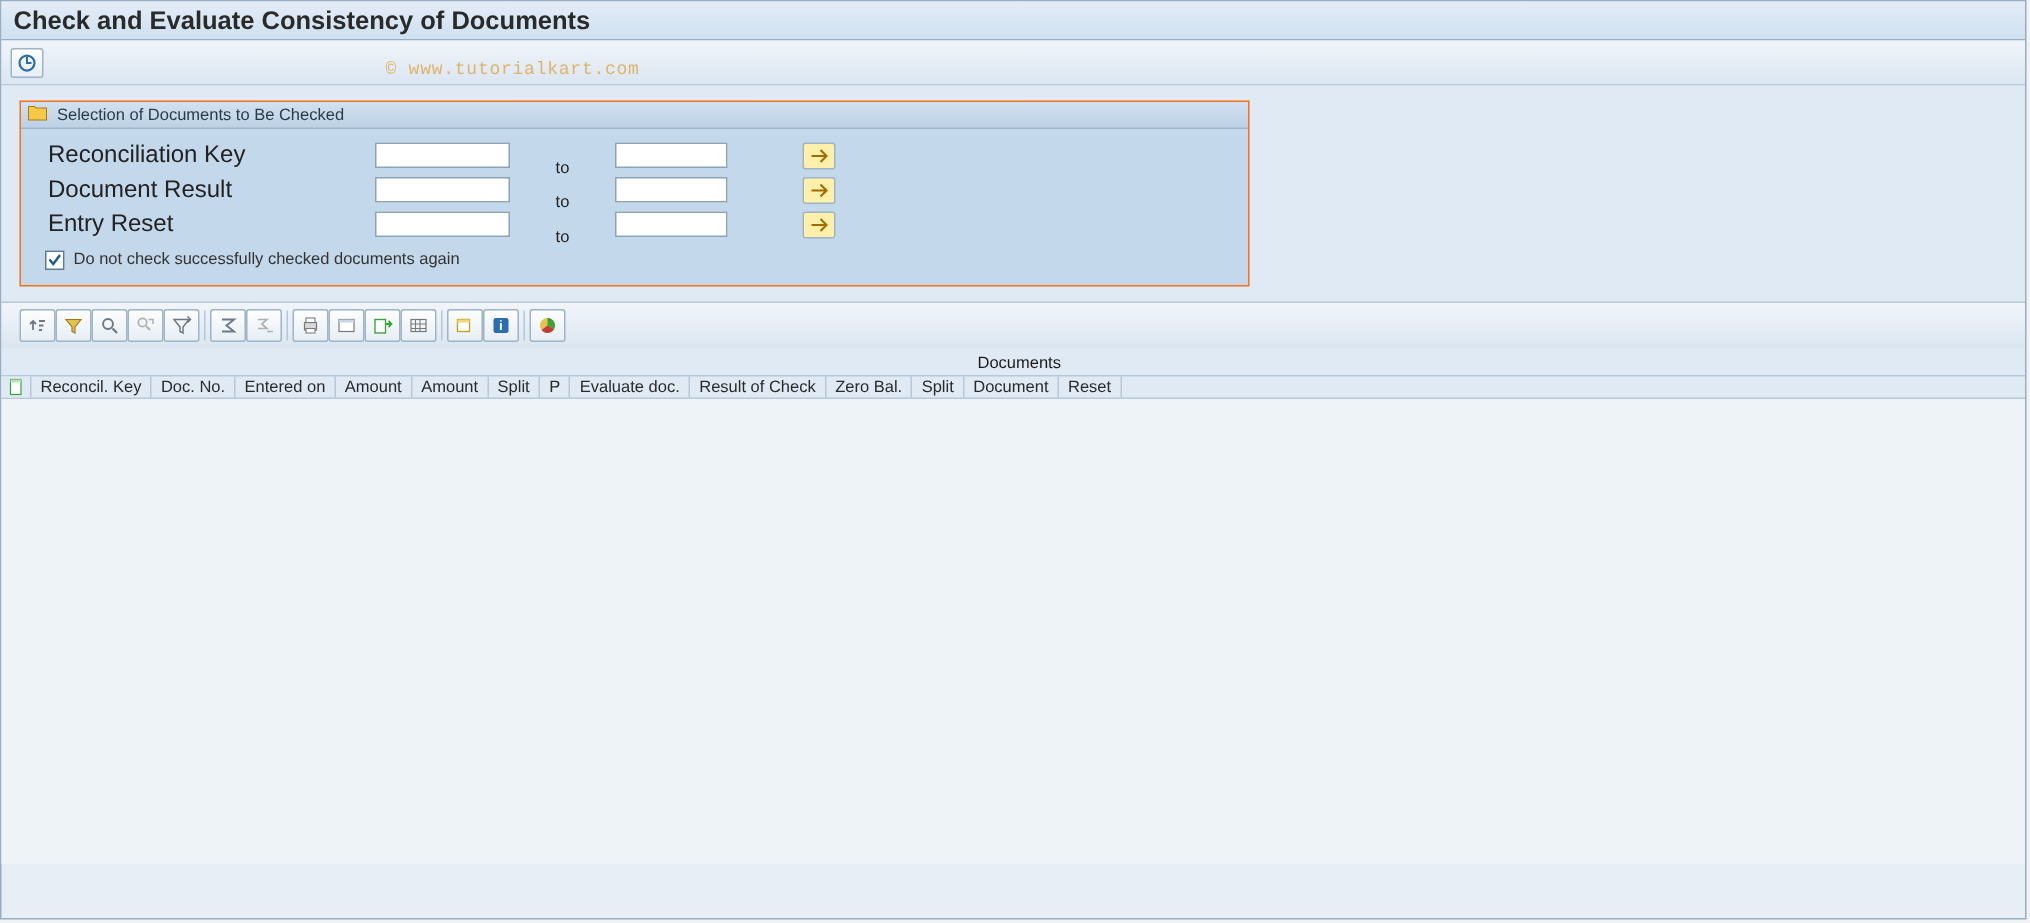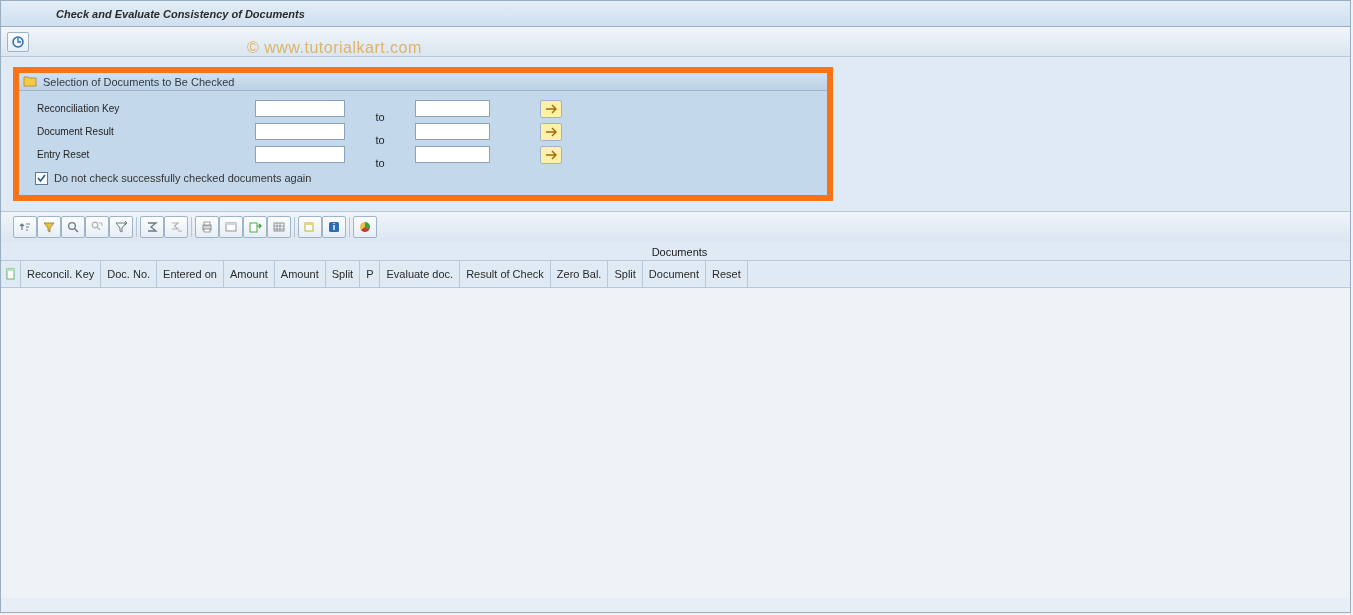--- a/index.html
+++ b/index.html
@@ -21,25 +21,23 @@
   }
   .titlebar {
     height: 26px;
     background: linear-gradient(#e3edf7, #cfe0f0);
     border-bottom: 1px solid #9aaec1;
     padding: 0 8px;
     display: flex;
     align-items: center;
   }
   .titlebar .title {
-    font-size: 11px;
+    font-size: 17px;
     font-weight: bold;
-    font-style: italic;
     color: #2a2a2a;
-    margin-left: 47px;
   }
   .apptoolbar {
     height: 30px;
     background: linear-gradient(#f1f5fa, #dbe6f1);
     border-bottom: 1px solid #b7c8d8;
     display: flex;
     align-items: center;
     padding: 0 6px;
     gap: 4px;
   }
@@ -58,21 +56,21 @@
     background: #b5c6d6;
     margin: 0 3px;
   }
   .body-area {
     padding: 10px 12px;
     background: #dfeaf5;
     border-bottom: 1px solid #b7c8d8;
   }
   .groupbox {
     width: 820px;
-    border: 6px solid #f97316;
+    border: 1px solid #f97316;
     background: #c4d8eb;
     position: relative;
   }
   .groupbox-header {
     height: 18px;
     background: linear-gradient(#d3e1ef, #bcd1e5);
     border-bottom: 1px solid #9fb4c7;
     display: flex;
     align-items: center;
     padding: 0 4px;
@@ -84,21 +82,21 @@
     padding: 6px 8px 10px 16px;
   }
   .form-row {
     display: flex;
     align-items: center;
     height: 23px;
     gap: 0;
   }
   .form-label {
     width: 220px;
-    font-size: 10px;
+    font-size: 16px;
     color: #222;
     padding-left: 2px;
   }
   .form-input {
     height: 17px;
     width: 90px;
     border: 1px solid #8ba2b8;
     background: #fff;
     font-size: 11px;
     padding: 0 2px;
@@ -152,21 +150,21 @@
     font-size: 11px;
     color: #1a1a1a;
     background: #dfeaf5;
     text-align: center;
   }
   .alv-columns {
     display: flex;
     background: #dfeaf5;
     border-top: 1px solid #b7c8d8;
     border-bottom: 1px solid #b7c8d8;
-    height: 28px;
+    height: 16px;
   }
   .alv-col {
     border-right: 1px solid #b7c8d8;
     padding: 2px 6px;
     font-size: 11px;
     color: #2a2a2a;
     display: flex;
     align-items: center;
     white-space: nowrap;
   }
@@ -175,24 +173,24 @@
     padding: 2px 2px;
     justify-content: center;
     background: #dfeaf5;
   }
   .alv-body-empty {
     height: 310px;
     background: #eef3f8;
   }
   .watermark {
     position: absolute;
-    top: 38px; left: 246px;
-    font-size: 16px;
+    top: 38px; left: 256px;
+    font-size: 12px;
     color: rgba(220,170,80,0.85);
-    font-family: Liberation Sans, sans-serif;
+    font-family: Liberation Mono, monospace;
     pointer-events: none;
     letter-spacing: 0.5px;
   }
   
   .ic-yellow { fill:#f7c948; stroke:#a97b12;}
 </style>
 </head>
 <body>
 
 <div class="window">

